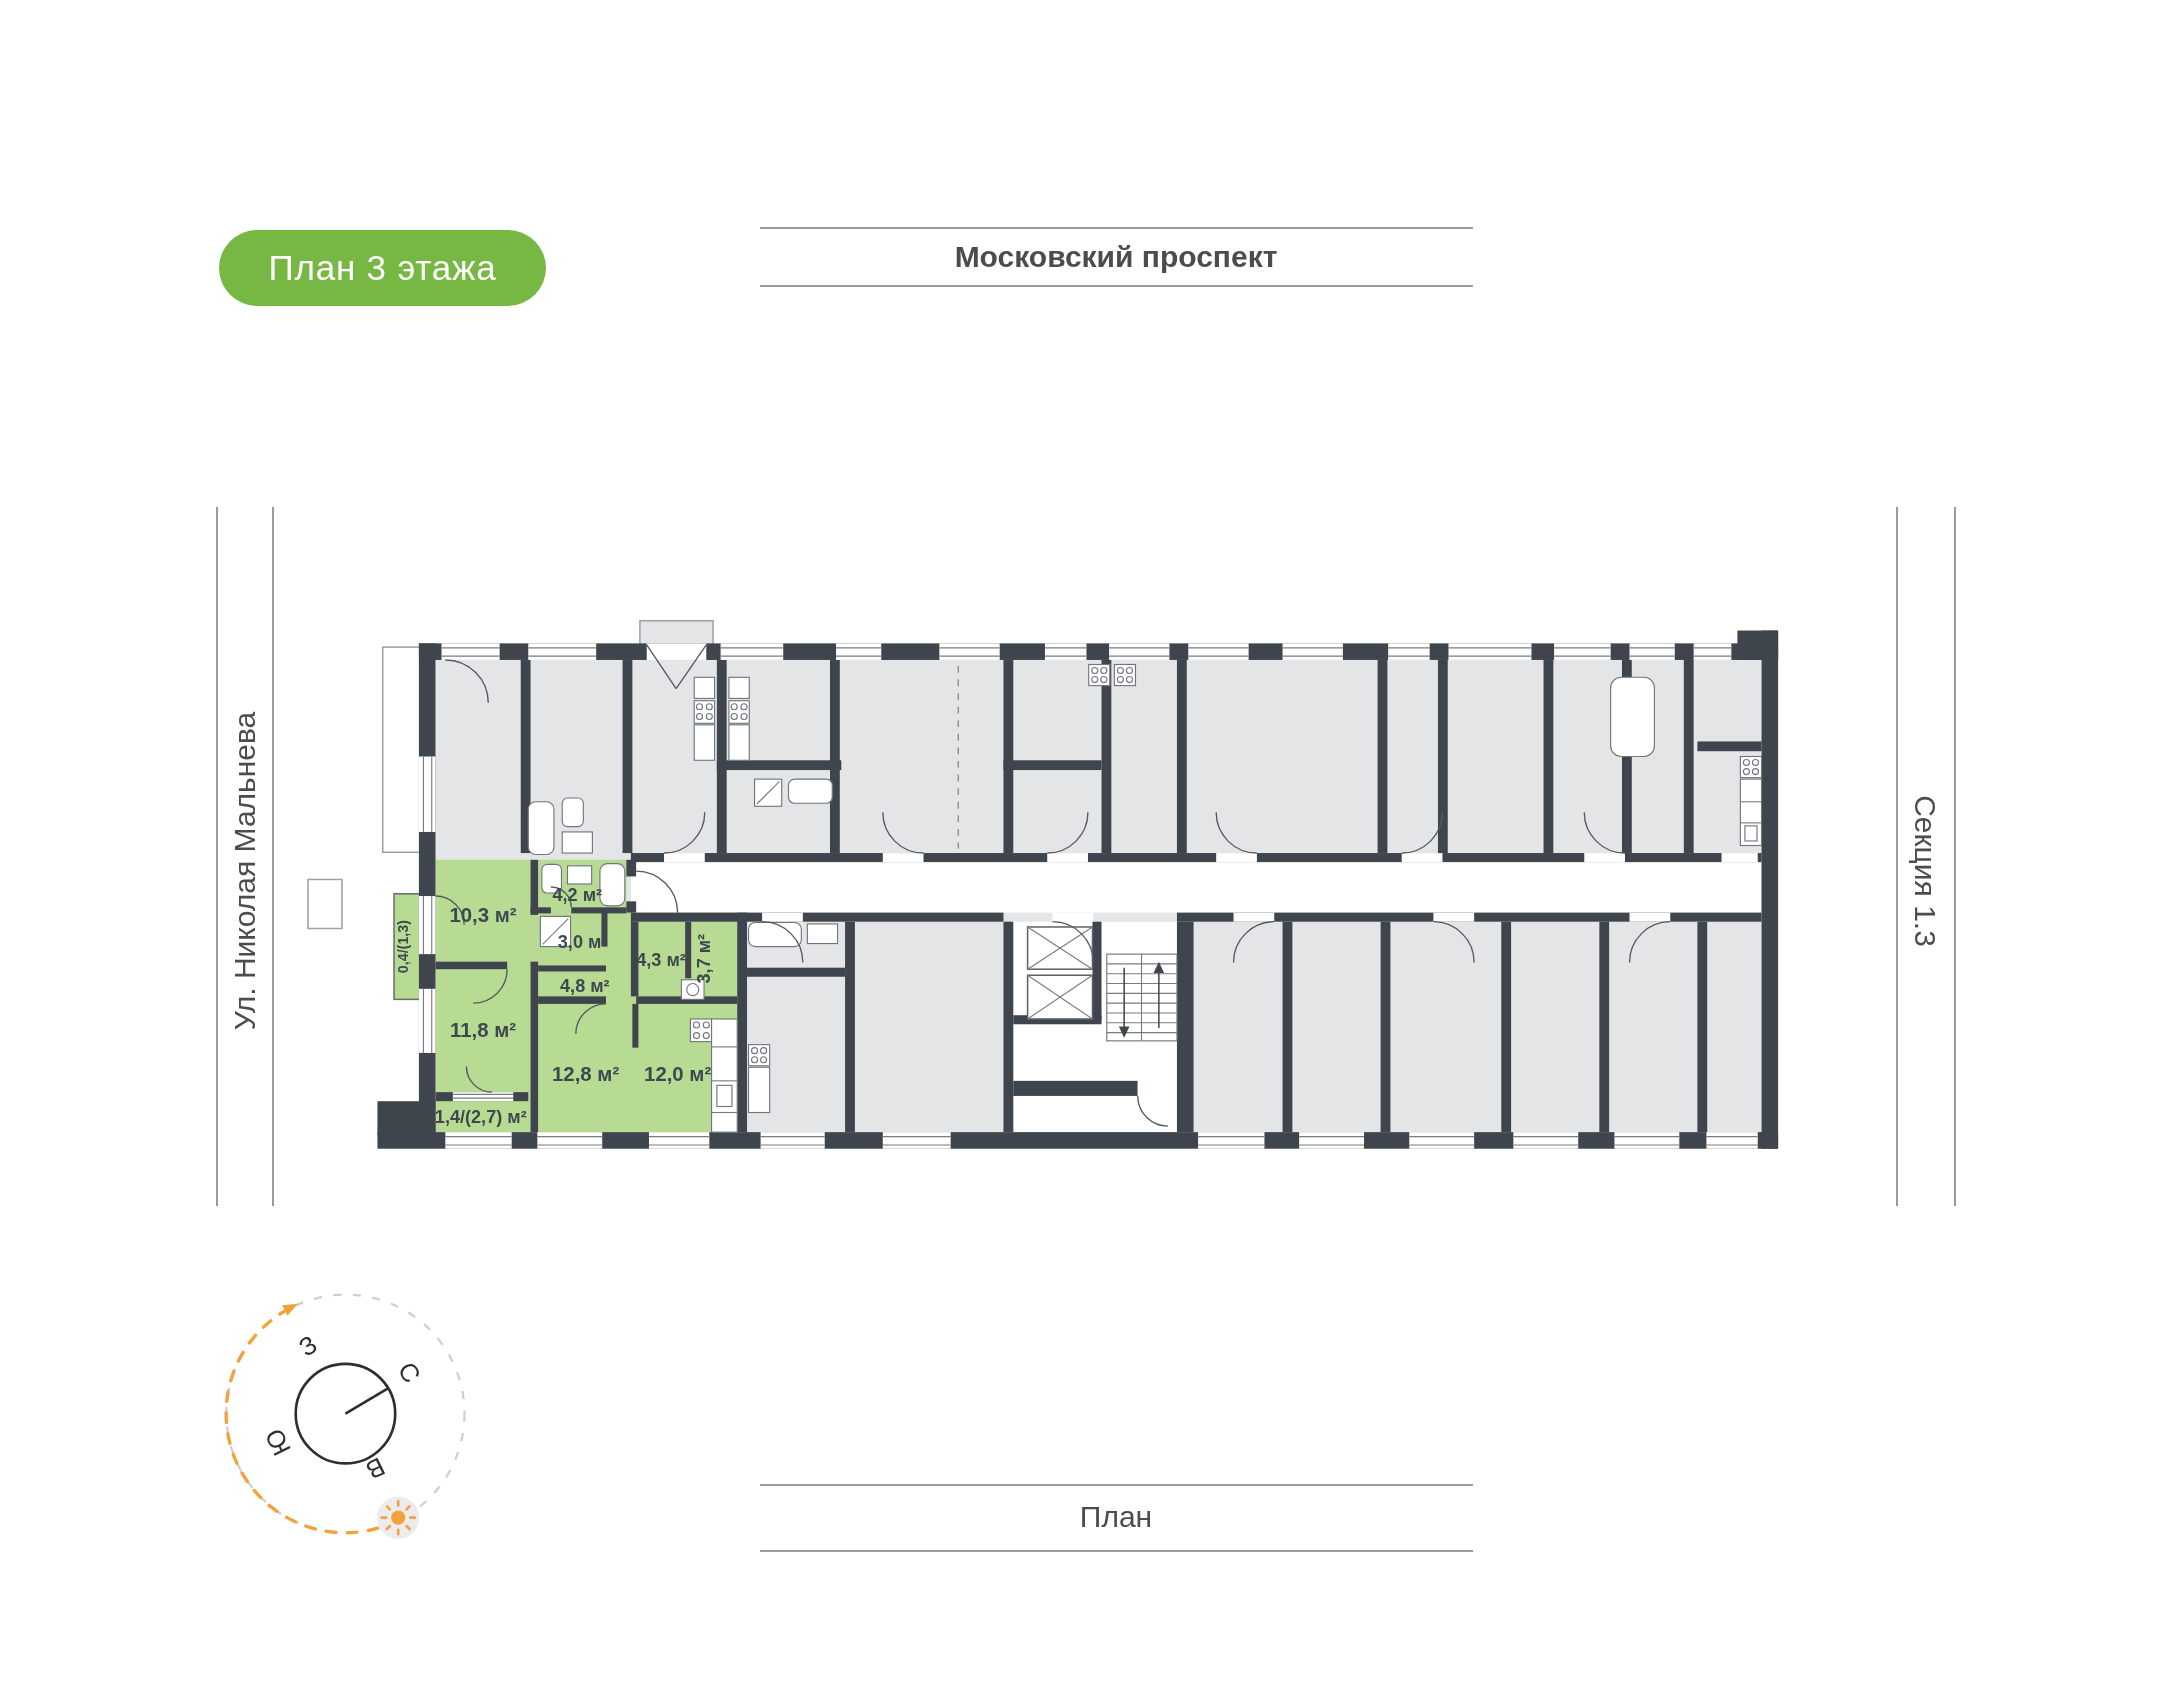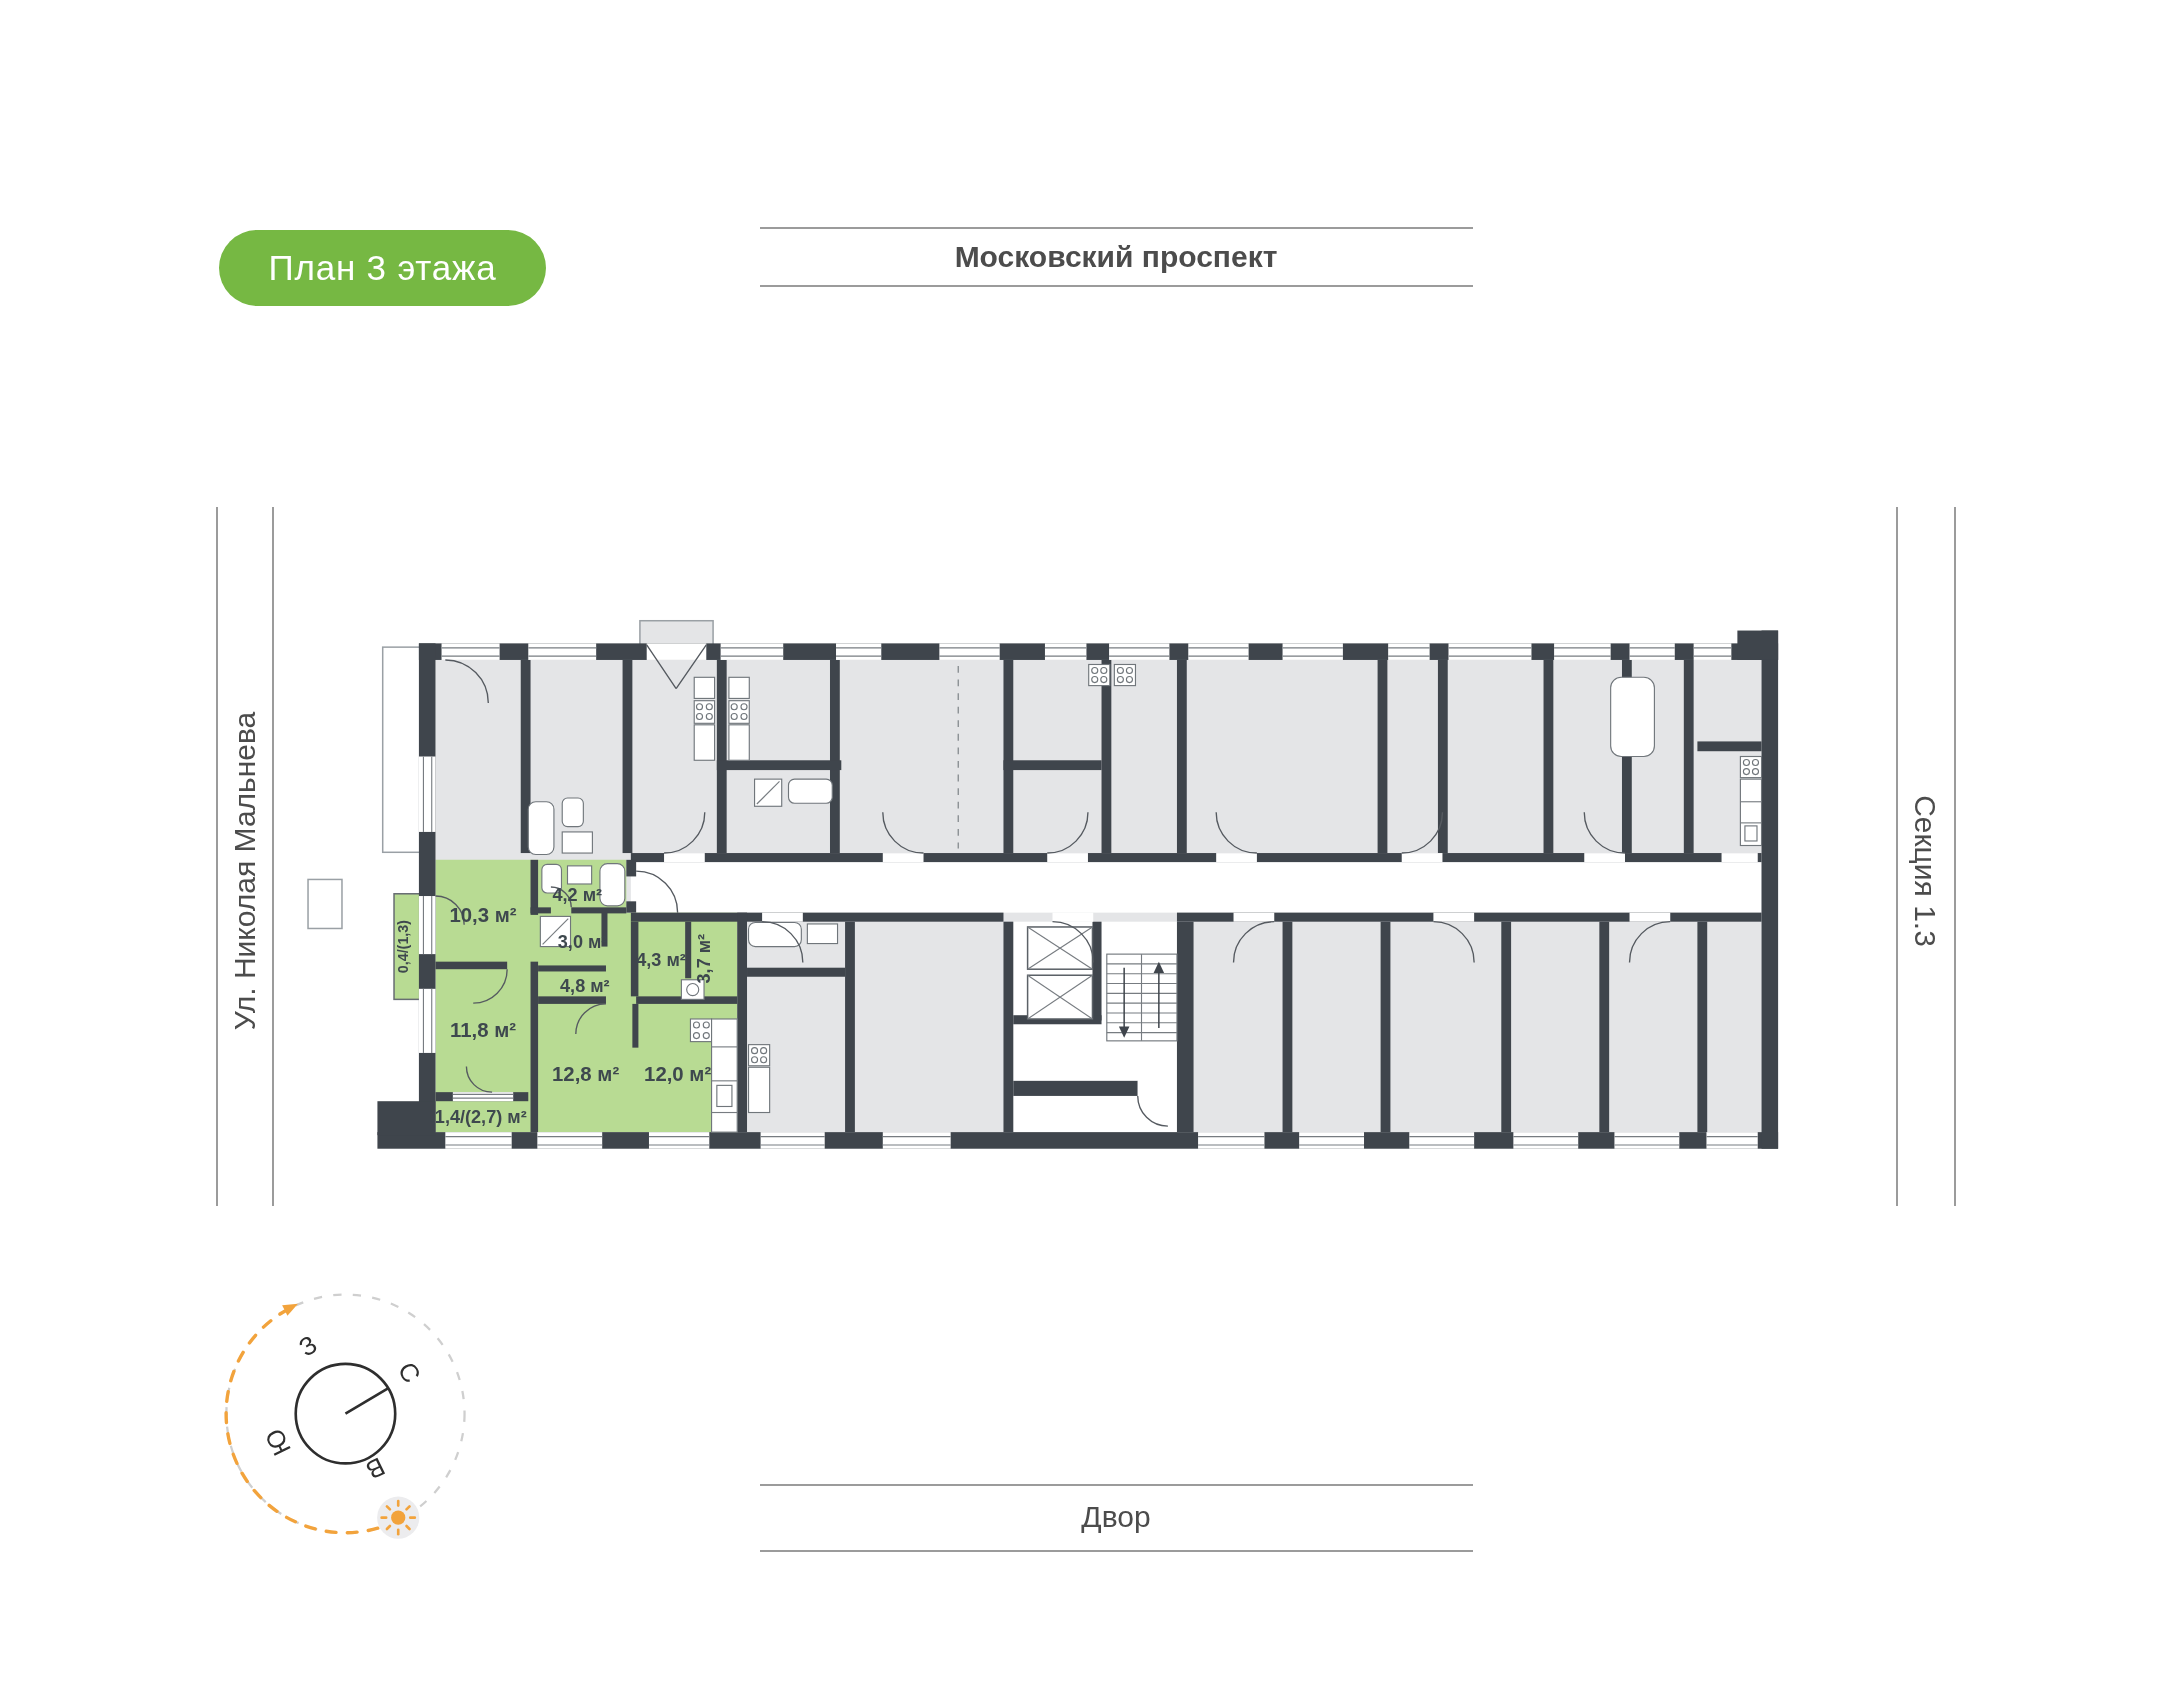--- a/index.html
+++ b/index.html
@@ -41,21 +41,21 @@
 
 <div class="stage">
 
   <div class="badge">План 3 этажа</div>
 
   <div class="line-h" style="left:760px;top:195px;width:713px;"></div>
   <div class="street centered" style="left:1116px;top:225px;font-weight:bold;">Московский проспект</div>
   <div class="line-h" style="left:760px;top:253px;width:713px;"></div>
 
   <div class="line-h" style="left:760px;top:1452px;width:713px;"></div>
-  <div class="street centered" style="left:1116px;top:1485px;">Двор</div>
+  <div class="street centered" style="left:1116px;top:1485px;">План</div>
   <div class="line-h" style="left:760px;top:1518px;width:713px;"></div>
 
   <div class="line-v" style="left:216px;top:475px;height:699px;"></div>
   <div class="street rot-left" style="left:245px;top:839px;">Ул. Николая Мальнева</div>
   <div class="line-v" style="left:272px;top:475px;height:699px;"></div>
 
   <div class="line-v" style="left:1896px;top:475px;height:699px;"></div>
   <div class="street rot-right" style="left:1925px;top:839px;">Секция 1.3</div>
   <div class="line-v" style="left:1954px;top:475px;height:699px;"></div>
 

